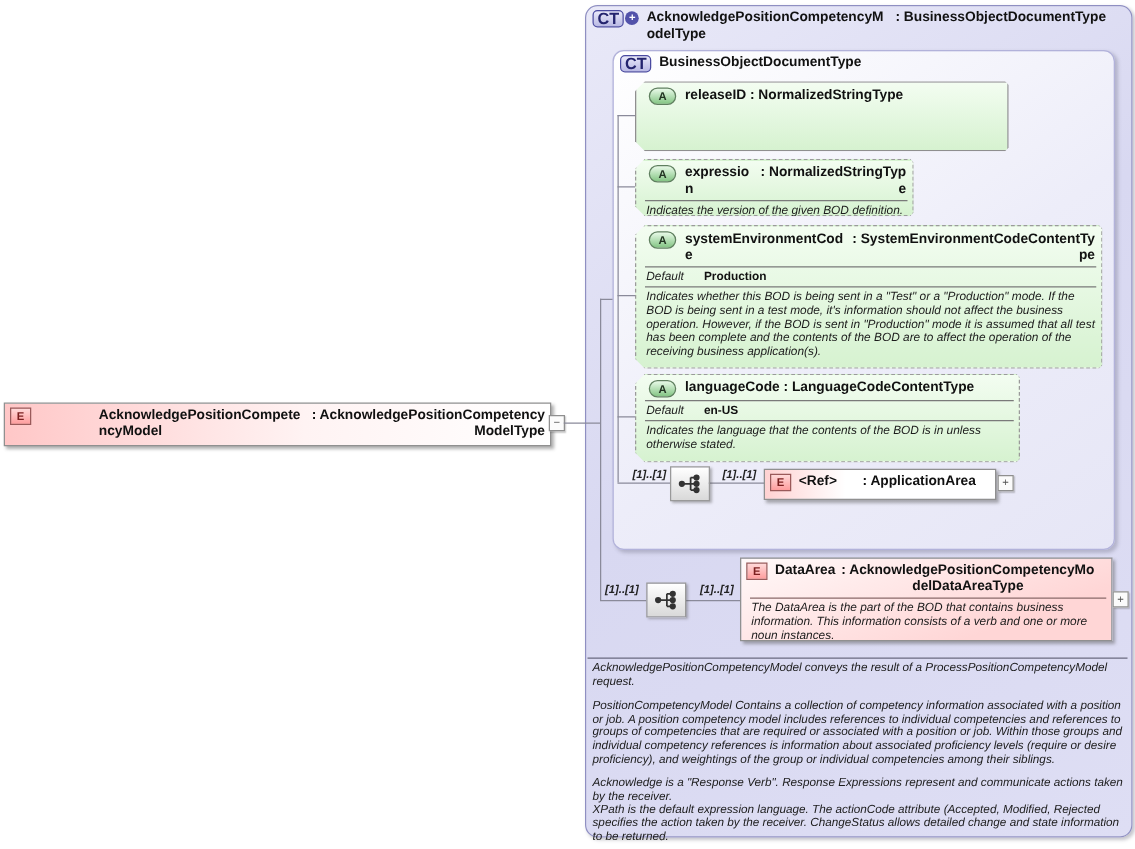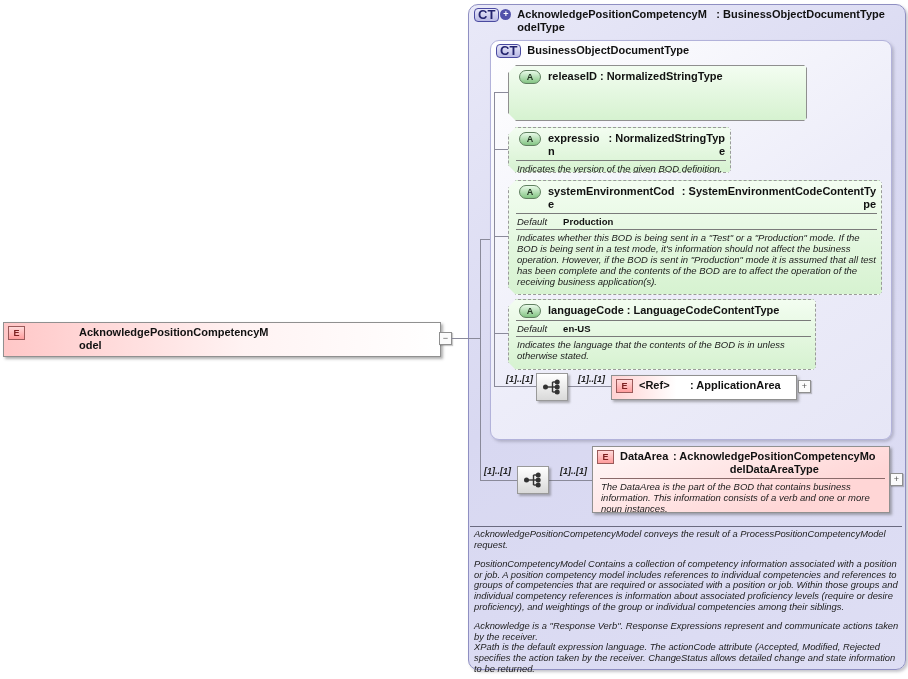--- a/index.html
+++ b/index.html
@@ -67,20 +67,21 @@
 </style>
 </head>
 <body>
 
 <div id="page">
 
   <div class="el" style="left:3px;top:322px;width:436px;height:33px;background:linear-gradient(to right,#ffc7c7,#fff3f3 55%,#ffffff);">
     <div class="title">
       <span class="badge-e">E</span>
       <span class="nm" style="max-width:196px;margin-left:48px;">AcknowledgePositionCompetencyModel</span>
+      <span class="tp" style="max-width:202px;">: AcknowledgePositionCompetencyModelType</span>
     </div>
   </div>
 
   <div class="btn-sq" style="left:439px;top:332px;">
     <span>−</span>
   </div>
   <div class="hline" style="left:451px;top:338px;width:17px;"></div>
 
   <div class="ct-outer"></div>
   <div class="abs" style="left:474px;top:8px;width:424px;">

